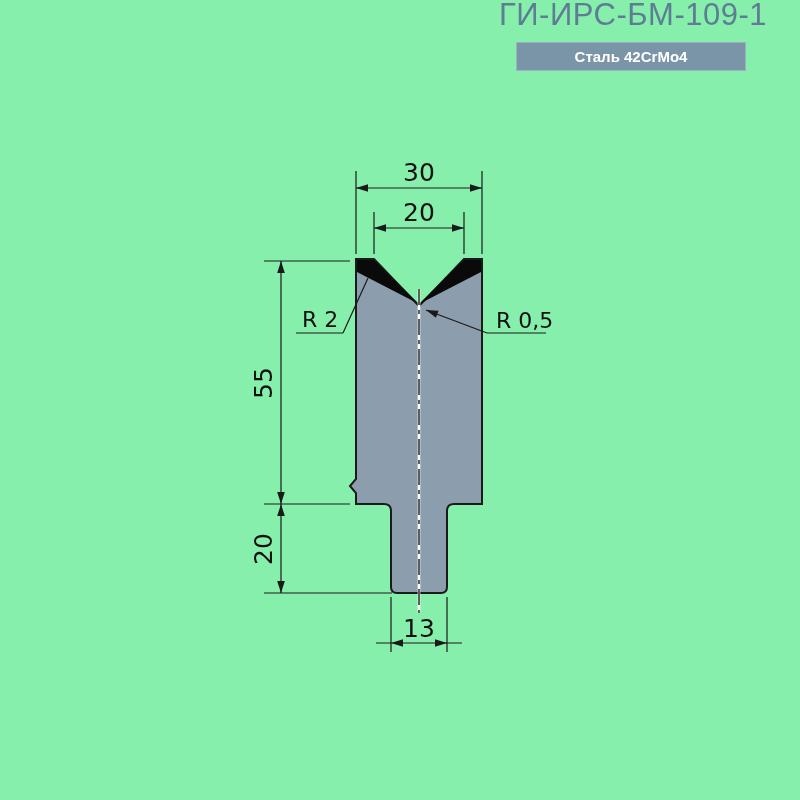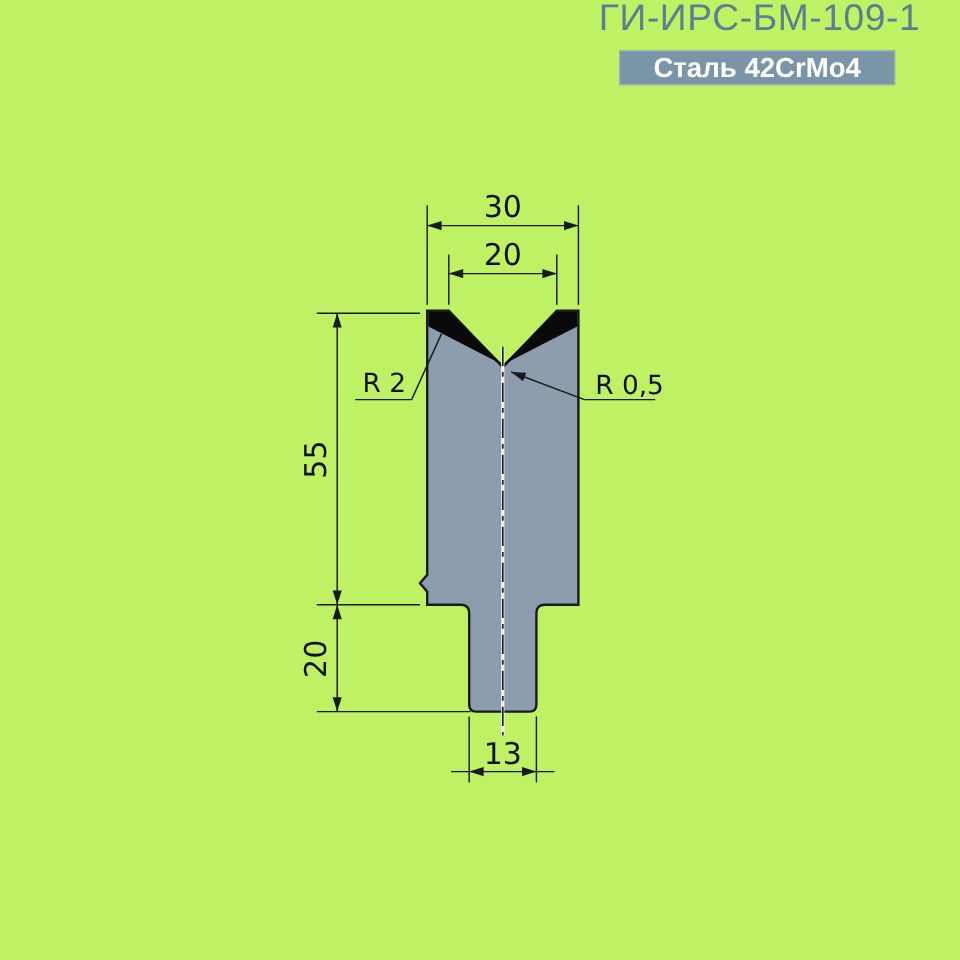--- a/index.html
+++ b/index.html
@@ -1,23 +1,23 @@
 <!DOCTYPE html>
 <html><head>
 <meta charset="utf-8">
 <style>
   html,body{margin:0;padding:0;background:#ffffff;}
-  .page{position:relative;width:800px;height:800px;background:#bef264;overflow:hidden;
+  .page{position:relative;width:800px;height:800px;background:#86efac;overflow:hidden;
         font-family:"Liberation Sans",sans-serif;}
   .title{position:absolute;top:-2px;right:33px;font-size:31px;line-height:34px;
          letter-spacing:.5px;color:#5e7d93;font-weight:400;white-space:nowrap;}
   .badge{position:absolute;left:516px;top:42px;width:230px;height:29px;
          background:#7b95a8;border:1px solid #9db0be;box-sizing:border-box;
          display:flex;align-items:center;justify-content:center;
-         color:#ffffff;font-weight:bold;font-size:23px;white-space:nowrap;}
+         color:#ffffff;font-weight:bold;font-size:15px;white-space:nowrap;}
   svg{position:absolute;left:0;top:0;}
   .outline{fill:#8c9ead;stroke:#1a1a1a;stroke-width:2;}
   .hard{fill:#0a0a0a;stroke:none;}
   .thin{stroke:#1a1a1a;stroke-width:1.2;fill:none;}
   .cl-w{stroke:#ffffff;stroke-width:2.6;fill:none;}
   .cl-b{stroke:#1a1a1a;stroke-width:1.4;fill:none;stroke-dasharray:16 5 4 5;}
   .dim{font-family:"DejaVu Sans",sans-serif;font-size:25px;fill:#111;}
   .rlab{font-family:"DejaVu Sans",sans-serif;font-size:22px;fill:#111;}
   .mid{text-anchor:middle;}
   .arr{fill:#1a1a1a;stroke:none;}

